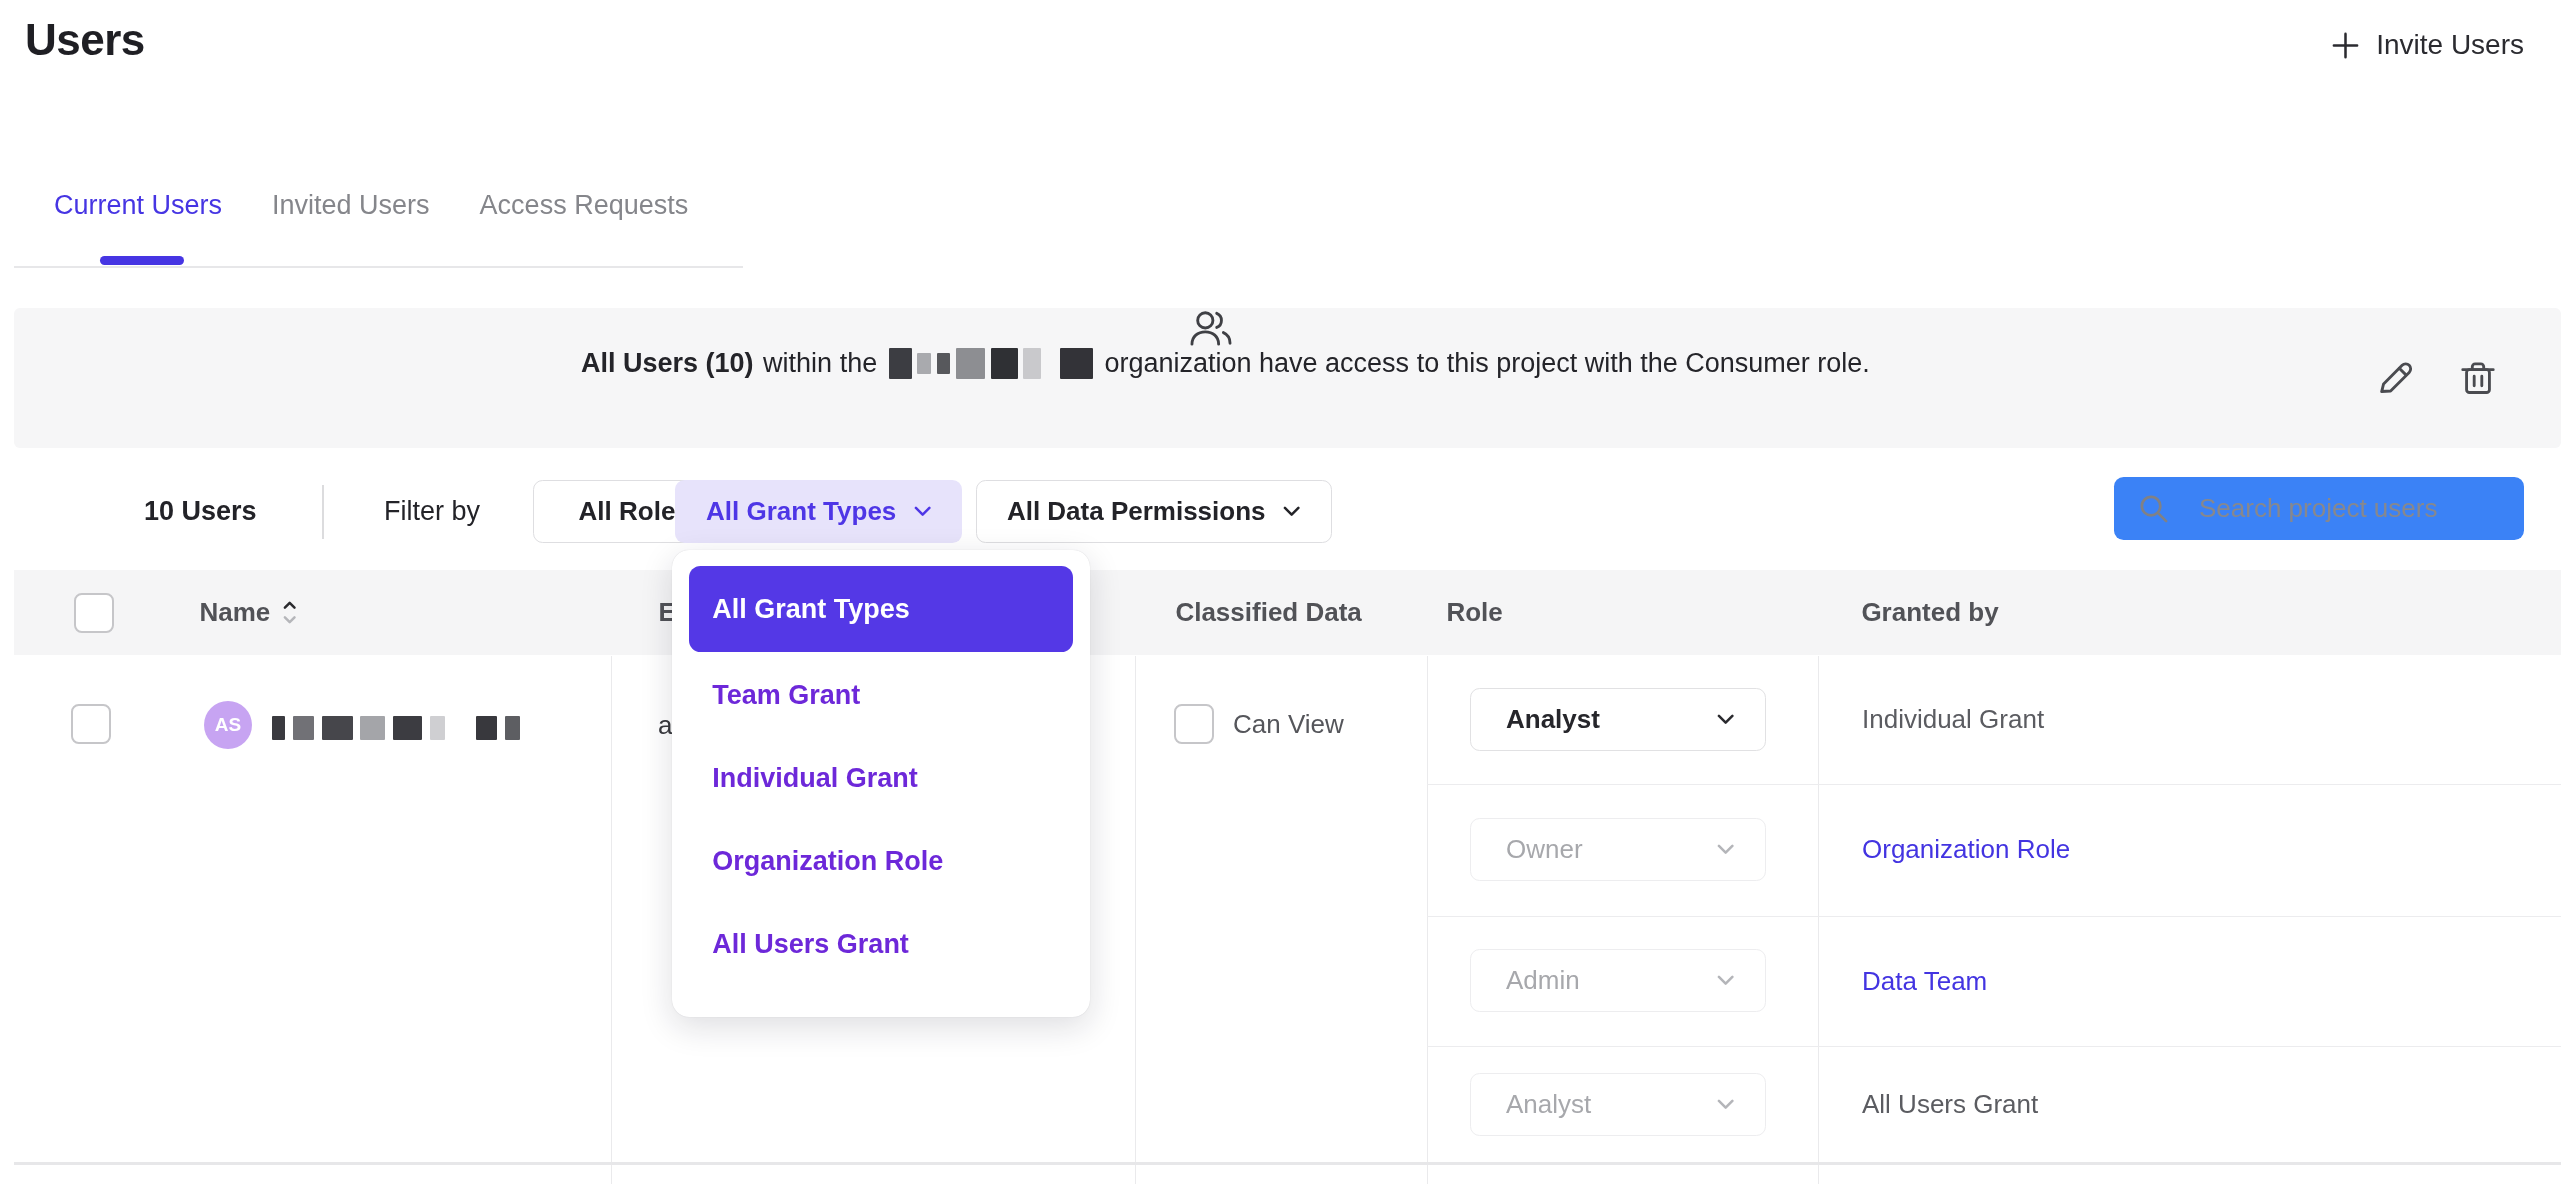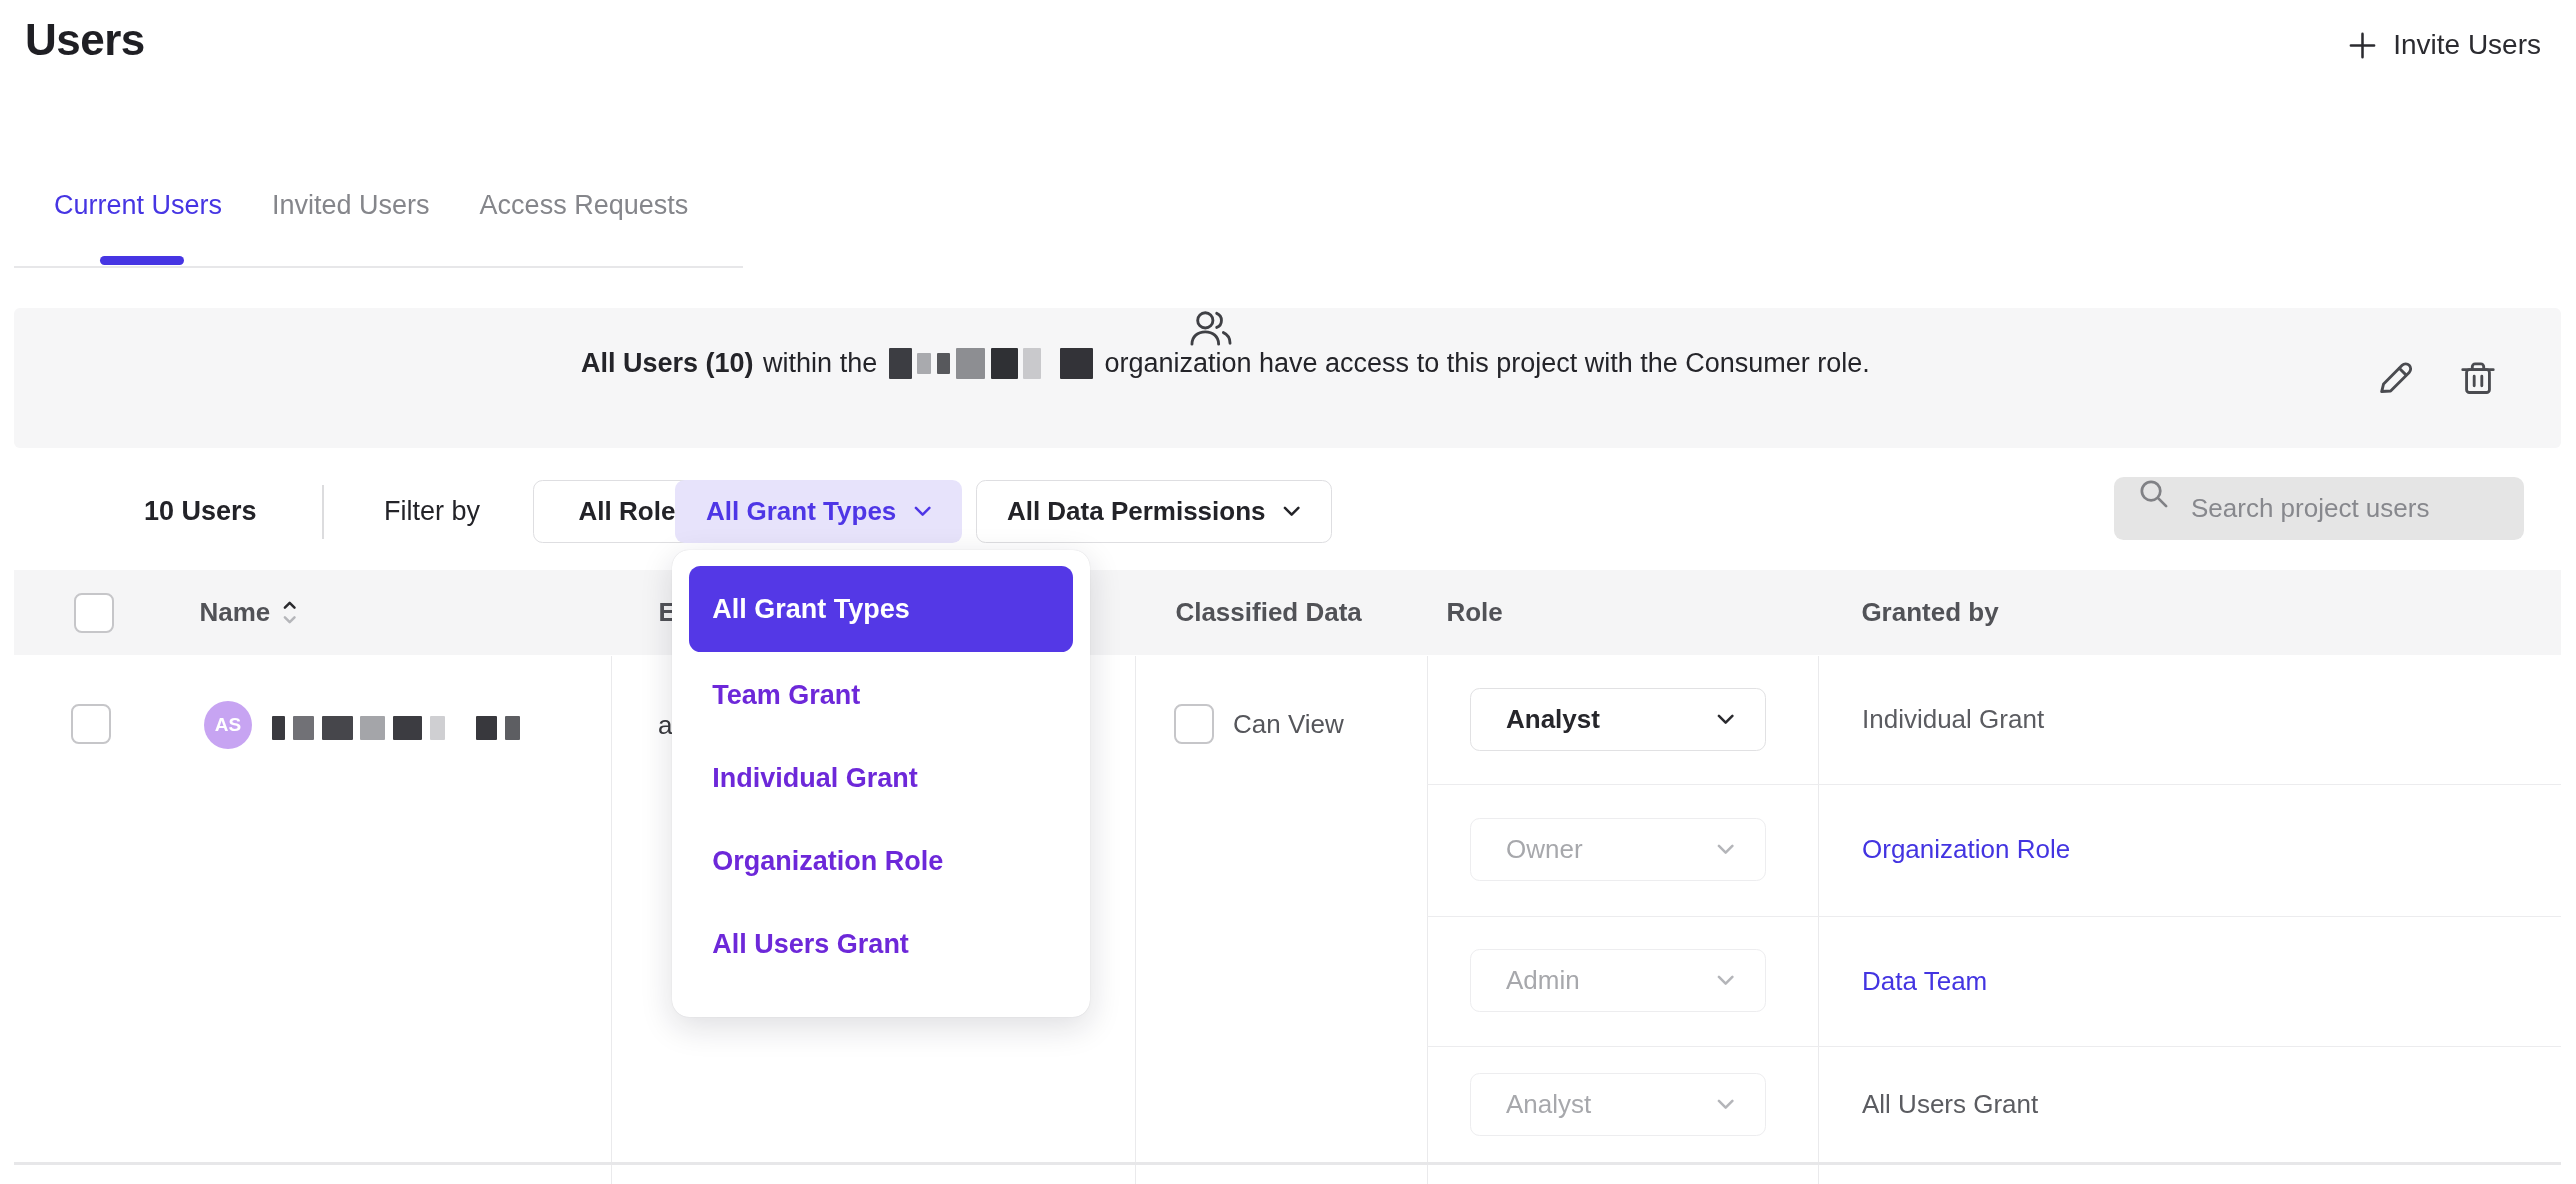--- a/index.html
+++ b/index.html
@@ -2,21 +2,21 @@
 <html><head>
 <meta charset="utf-8">
 <style>
   * { margin:0; padding:0; box-sizing:border-box; }
   html,body { background:#fff; }
   body { font-family:"Liberation Sans","DejaVu Sans",sans-serif; color:#242429; }
   .page { position:relative; width:2576px; height:1184px; background:#fff; overflow:hidden; }
 
   
   .page-title { position:absolute; left:25px; top:15.4px; font-size:44px; font-weight:700; letter-spacing:-0.5px; color:#1f1f24; }
-  .invite-btn { position:absolute; right:35px; top:29px; display:flex; align-items:center; gap:15.4px;
+  .invite-btn { position:absolute; right:52px; top:29px; display:flex; align-items:center; gap:15.4px;
                 font-size:28px; font-weight:500; color:#2b2b30; cursor:pointer; background:none; border:none; }
 
   
   .tabs { position:absolute; left:54px; top:190px; display:flex; gap:50px; font-size:27px; font-weight:500; }
   .tab { color:#85868b; cursor:pointer; white-space:nowrap; }
   .tab.active { color:#4635e3; }
   .tab-underline { position:absolute; left:100px; top:256px; width:84px; height:8.6px; border-radius:4.8px; background:#4635e3; }
   .tab-border { position:absolute; left:14.4px; top:266px; width:729px; height:1.9px; background:#e7e7e9; }
 
   
@@ -33,22 +33,22 @@
   
   .users-count { position:absolute; left:144px; top:496px; font-size:27px; font-weight:700; color:#232328; }
   .v-divider { position:absolute; left:322px; top:485px; width:1.9px; height:54px; background:#dcdcde; }
   .filter-by { position:absolute; left:384px; top:496px; font-size:27px; font-weight:500; color:#232328;text-align:right; }
   .filter-btn { position:absolute; top:480px; height:63px; border-radius:9.6px; background:#fff; border:1.9px solid #dedee1;
                 display:flex; align-items:center; justify-content:center; gap:17.3px; font-size:26px; font-weight:700;
                 color:#232328; cursor:pointer; padding:0 29px; }
   .filter-btn.roles { left:533px; width:237px; }
   .filter-btn.grant { left:675px; width:287px; background:#e7e3fb; border:none; color:#4e36e6; }
   .filter-btn.perms { left:976px; width:356px;padding-left:28px; }
-  .search-box { position:absolute; left:2114px; top:477px; width:410px; height:63px; border-radius:9.6px; background:#e5e5e5;
-                display:flex; padding:0 23px; gap:21px; }
+  .search-box { position:absolute; left:2114px; top:477px; width:410px; height:63px; border-radius:9.6px; background:#3b82f6;
+                display:flex; align-items:center; padding:0 23px; gap:29px; }
   .search-box input { flex:1; border:none; outline:none; background:transparent; font-family:inherit; font-size:26px; color:#35363a; }
   .search-box input::placeholder { color:#87888d; }
 
   
   .thead { position:absolute; left:14.4px; top:570px; width:2547px; height:85px; background:#f5f5f6; }
   .th { position:absolute; top:0; height:85px; display:flex; align-items:center; gap:11.5px;
         font-size:26px; font-weight:600; color:#515257; white-space:nowrap; }
   .th.name { left:185px; }
   .th.email { left:644px; }
   .th.classified { left:1161px; }

